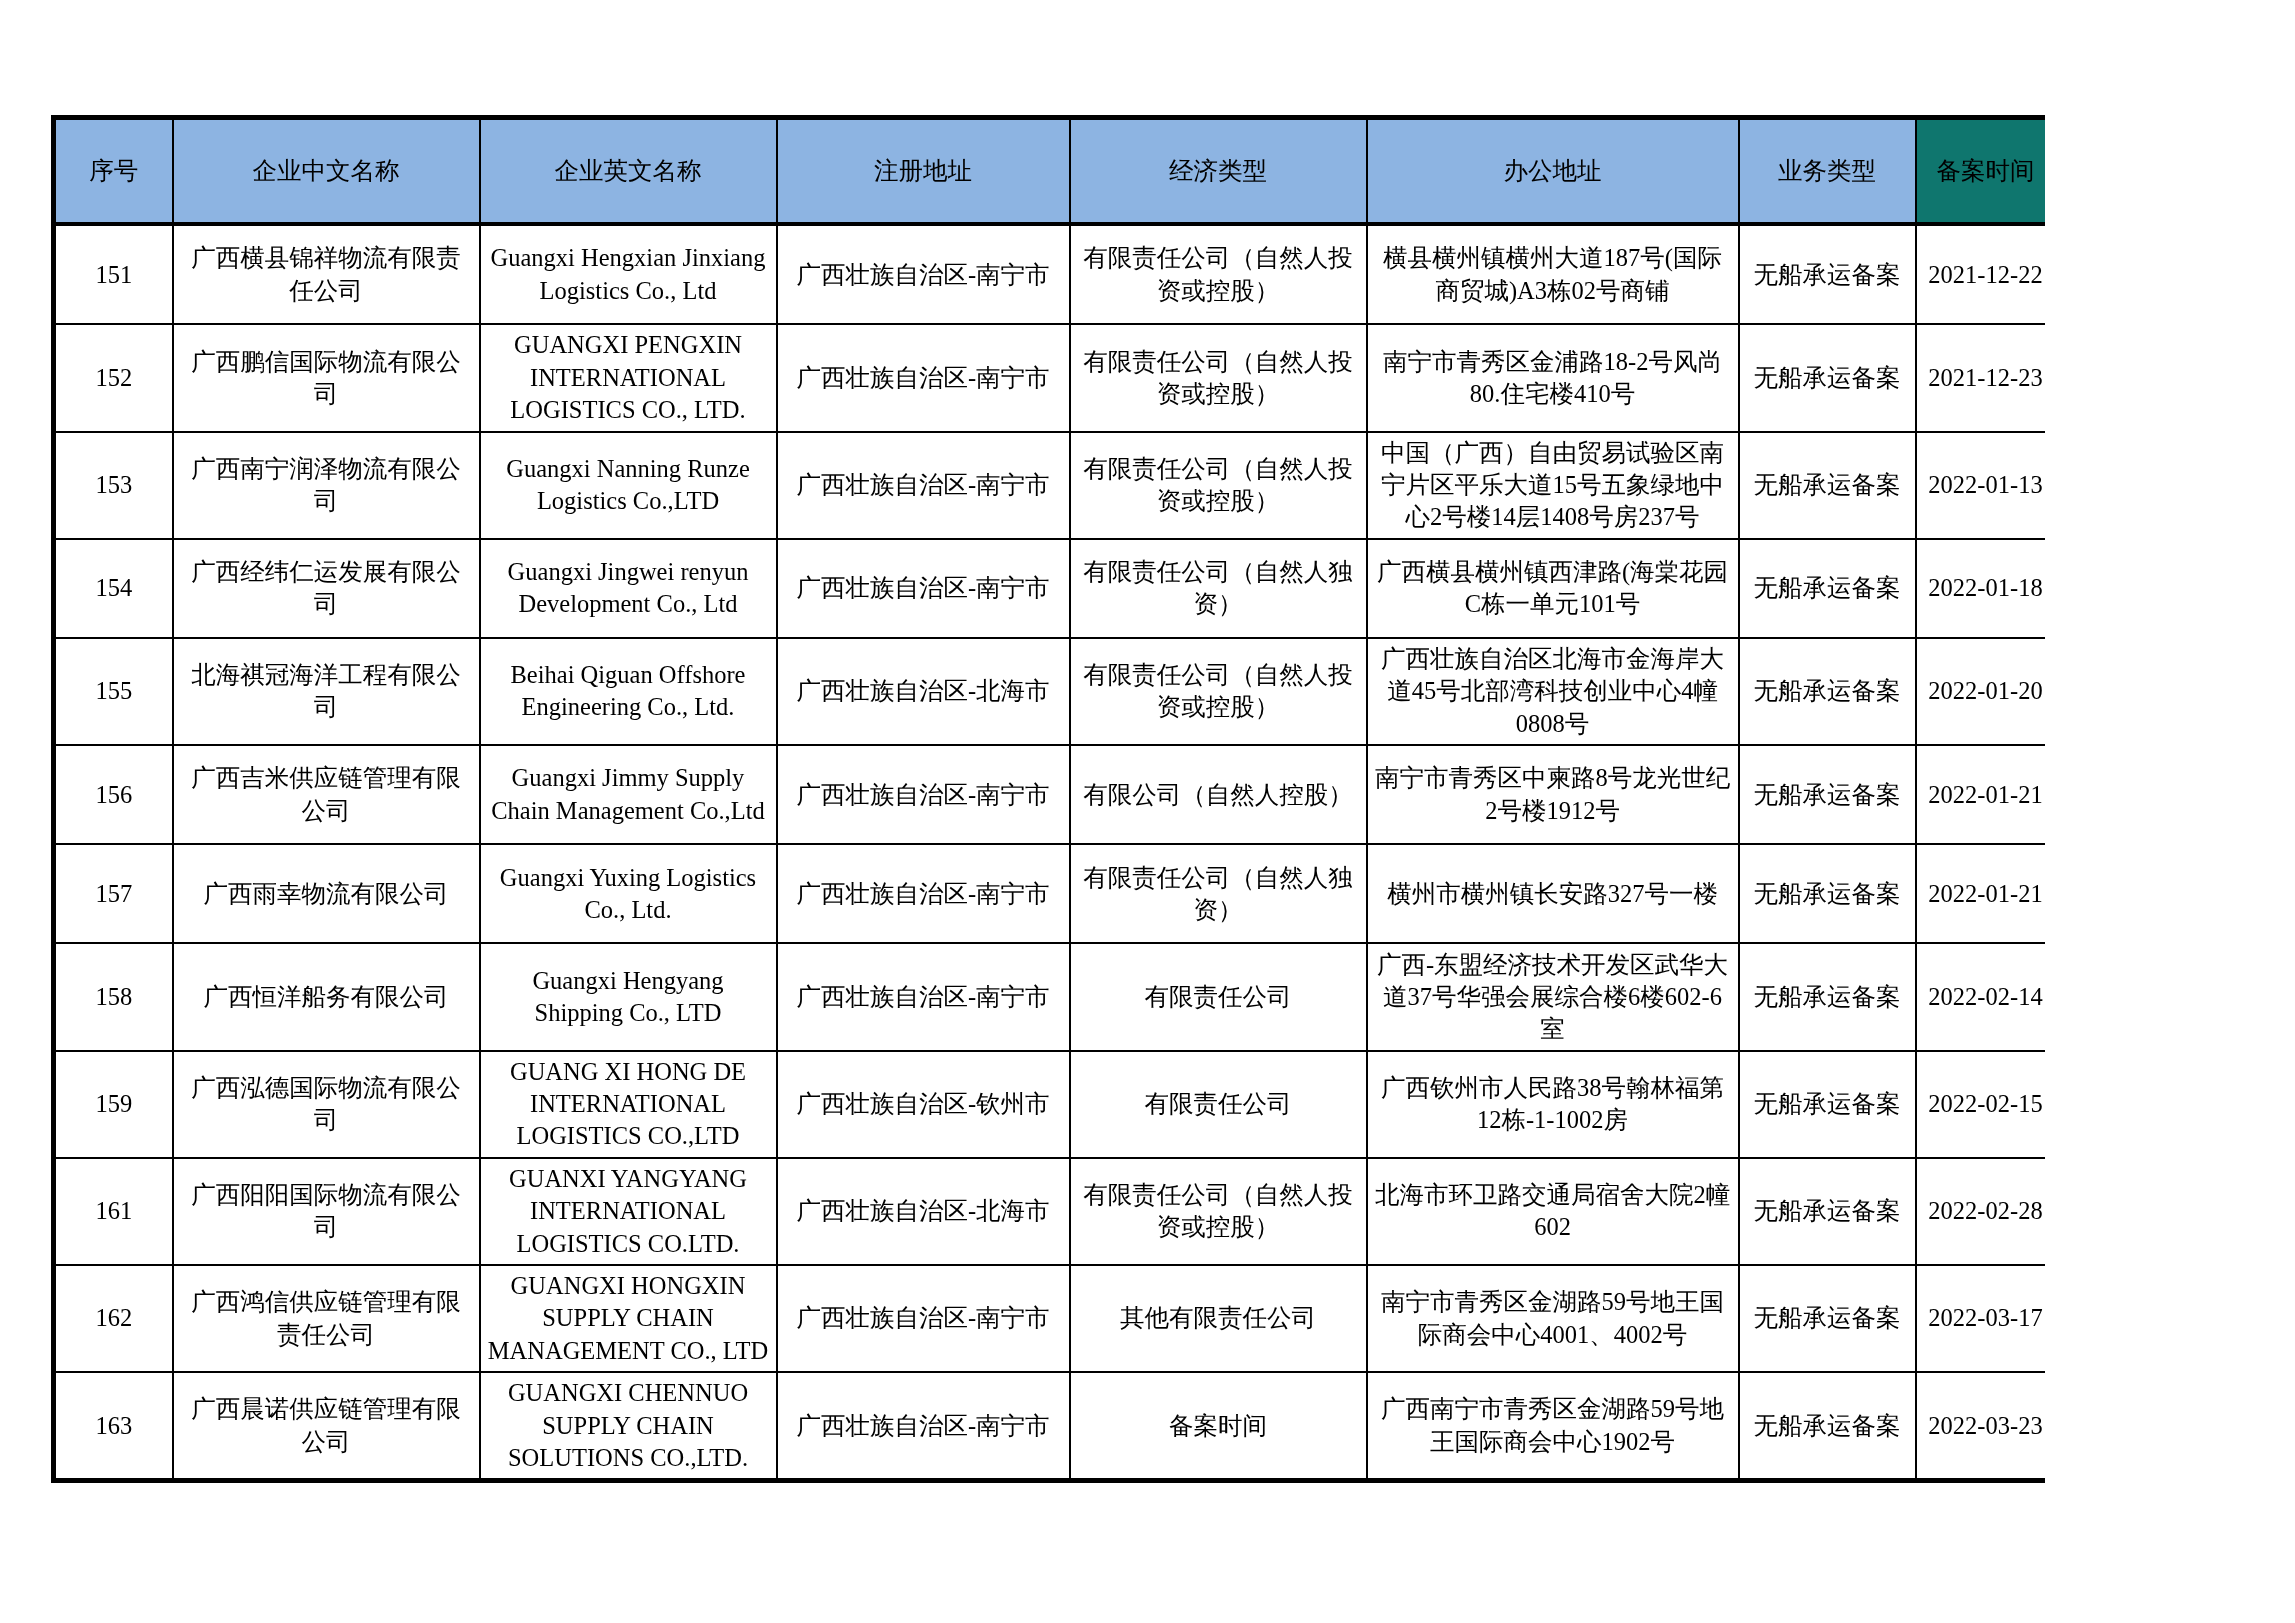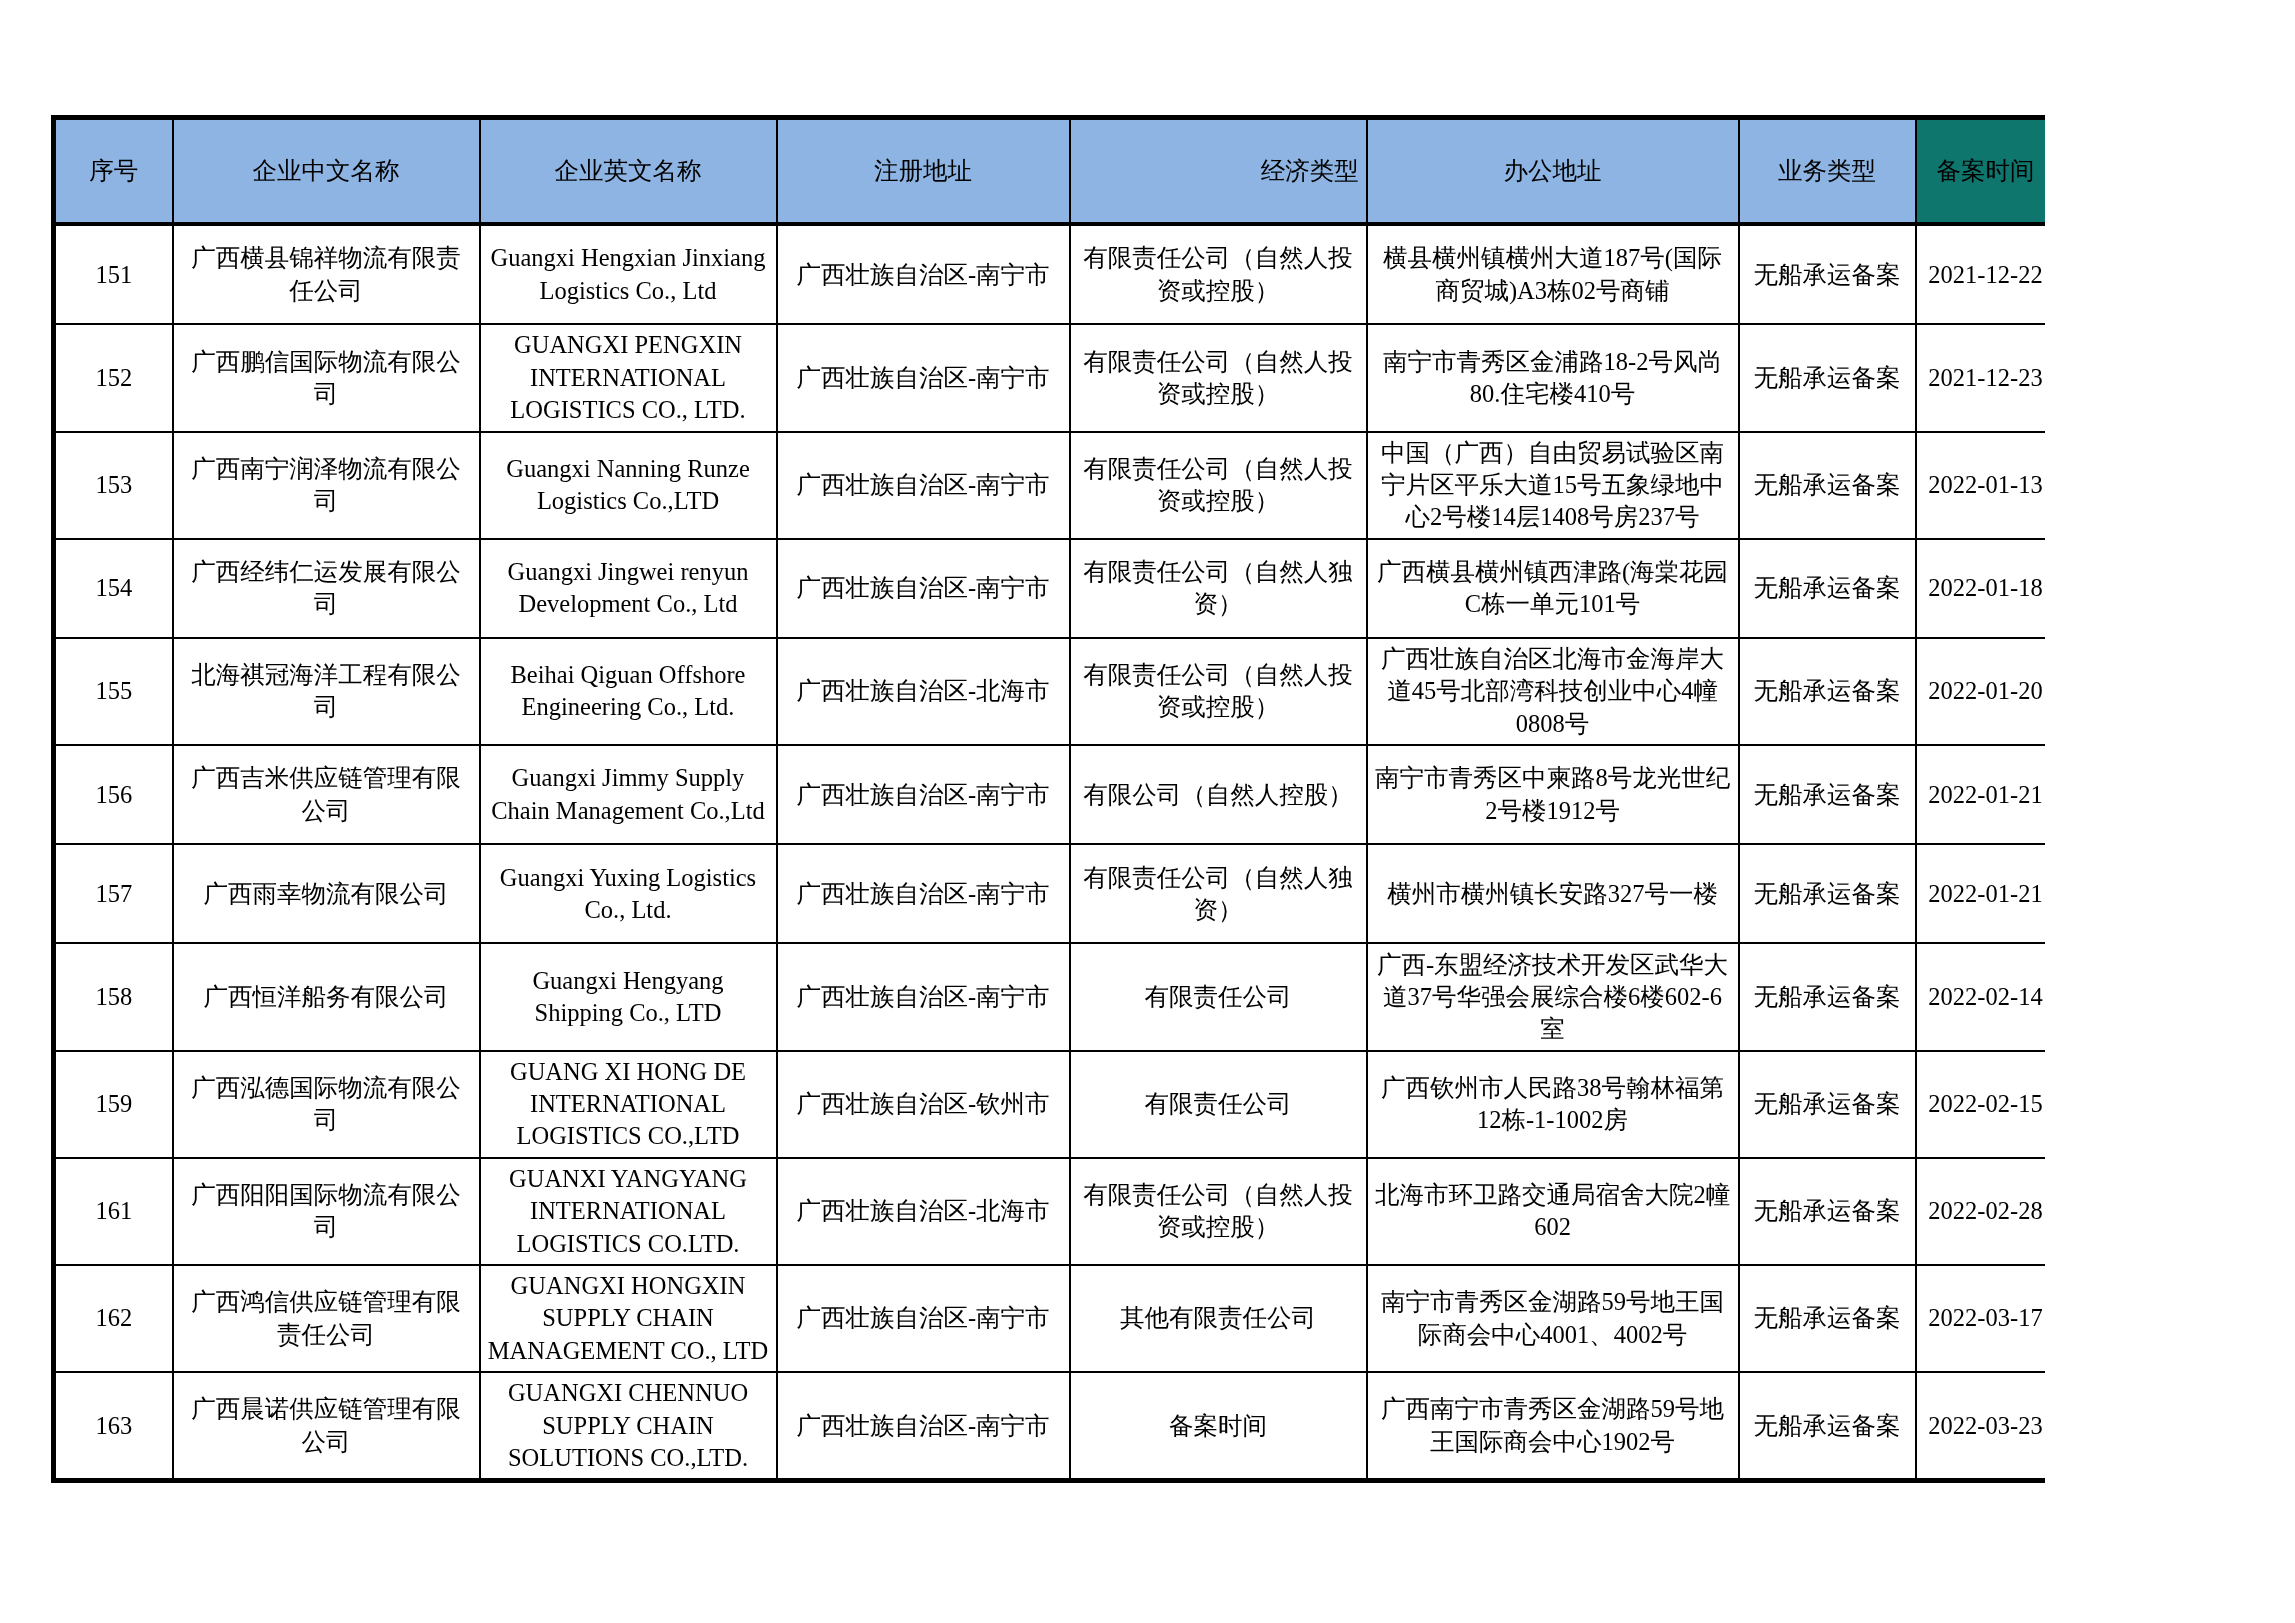--- a/index.html
+++ b/index.html
@@ -61,21 +61,21 @@
       <col style="width:177px">
       <col style="width:140px">
       <col style="width:194px">
     </colgroup>
     <thead>
       <tr>
         <th style="background: rgb(141, 180, 226);">序号</th>
         <th style="background: rgb(141, 180, 226);">企业中文名称</th>
         <th style="background: rgb(141, 180, 226); margin-left: 10px;">企业英文名称</th>
         <th style="background: rgb(141, 180, 226);">注册地址</th>
-        <th style="background: rgb(141, 180, 226); text-align: right;">经济类型</th>
+        <th style="background: rgb(141, 180, 226);">经济类型</th>
         <th style="background: rgb(141, 180, 226);">办公地址</th>
         <th style="background: rgb(141, 180, 226); margin-left: 44px;">业务类型</th>
         <th style="background: #0f766e;">备案时间</th>
         <th style="background: rgb(141, 180, 226);">备案类型</th>
       </tr>
     </thead>
     <tbody>
         <tr>
           <td>151</td>
           <td>广西横县锦祥物流有限责任公司</td>

